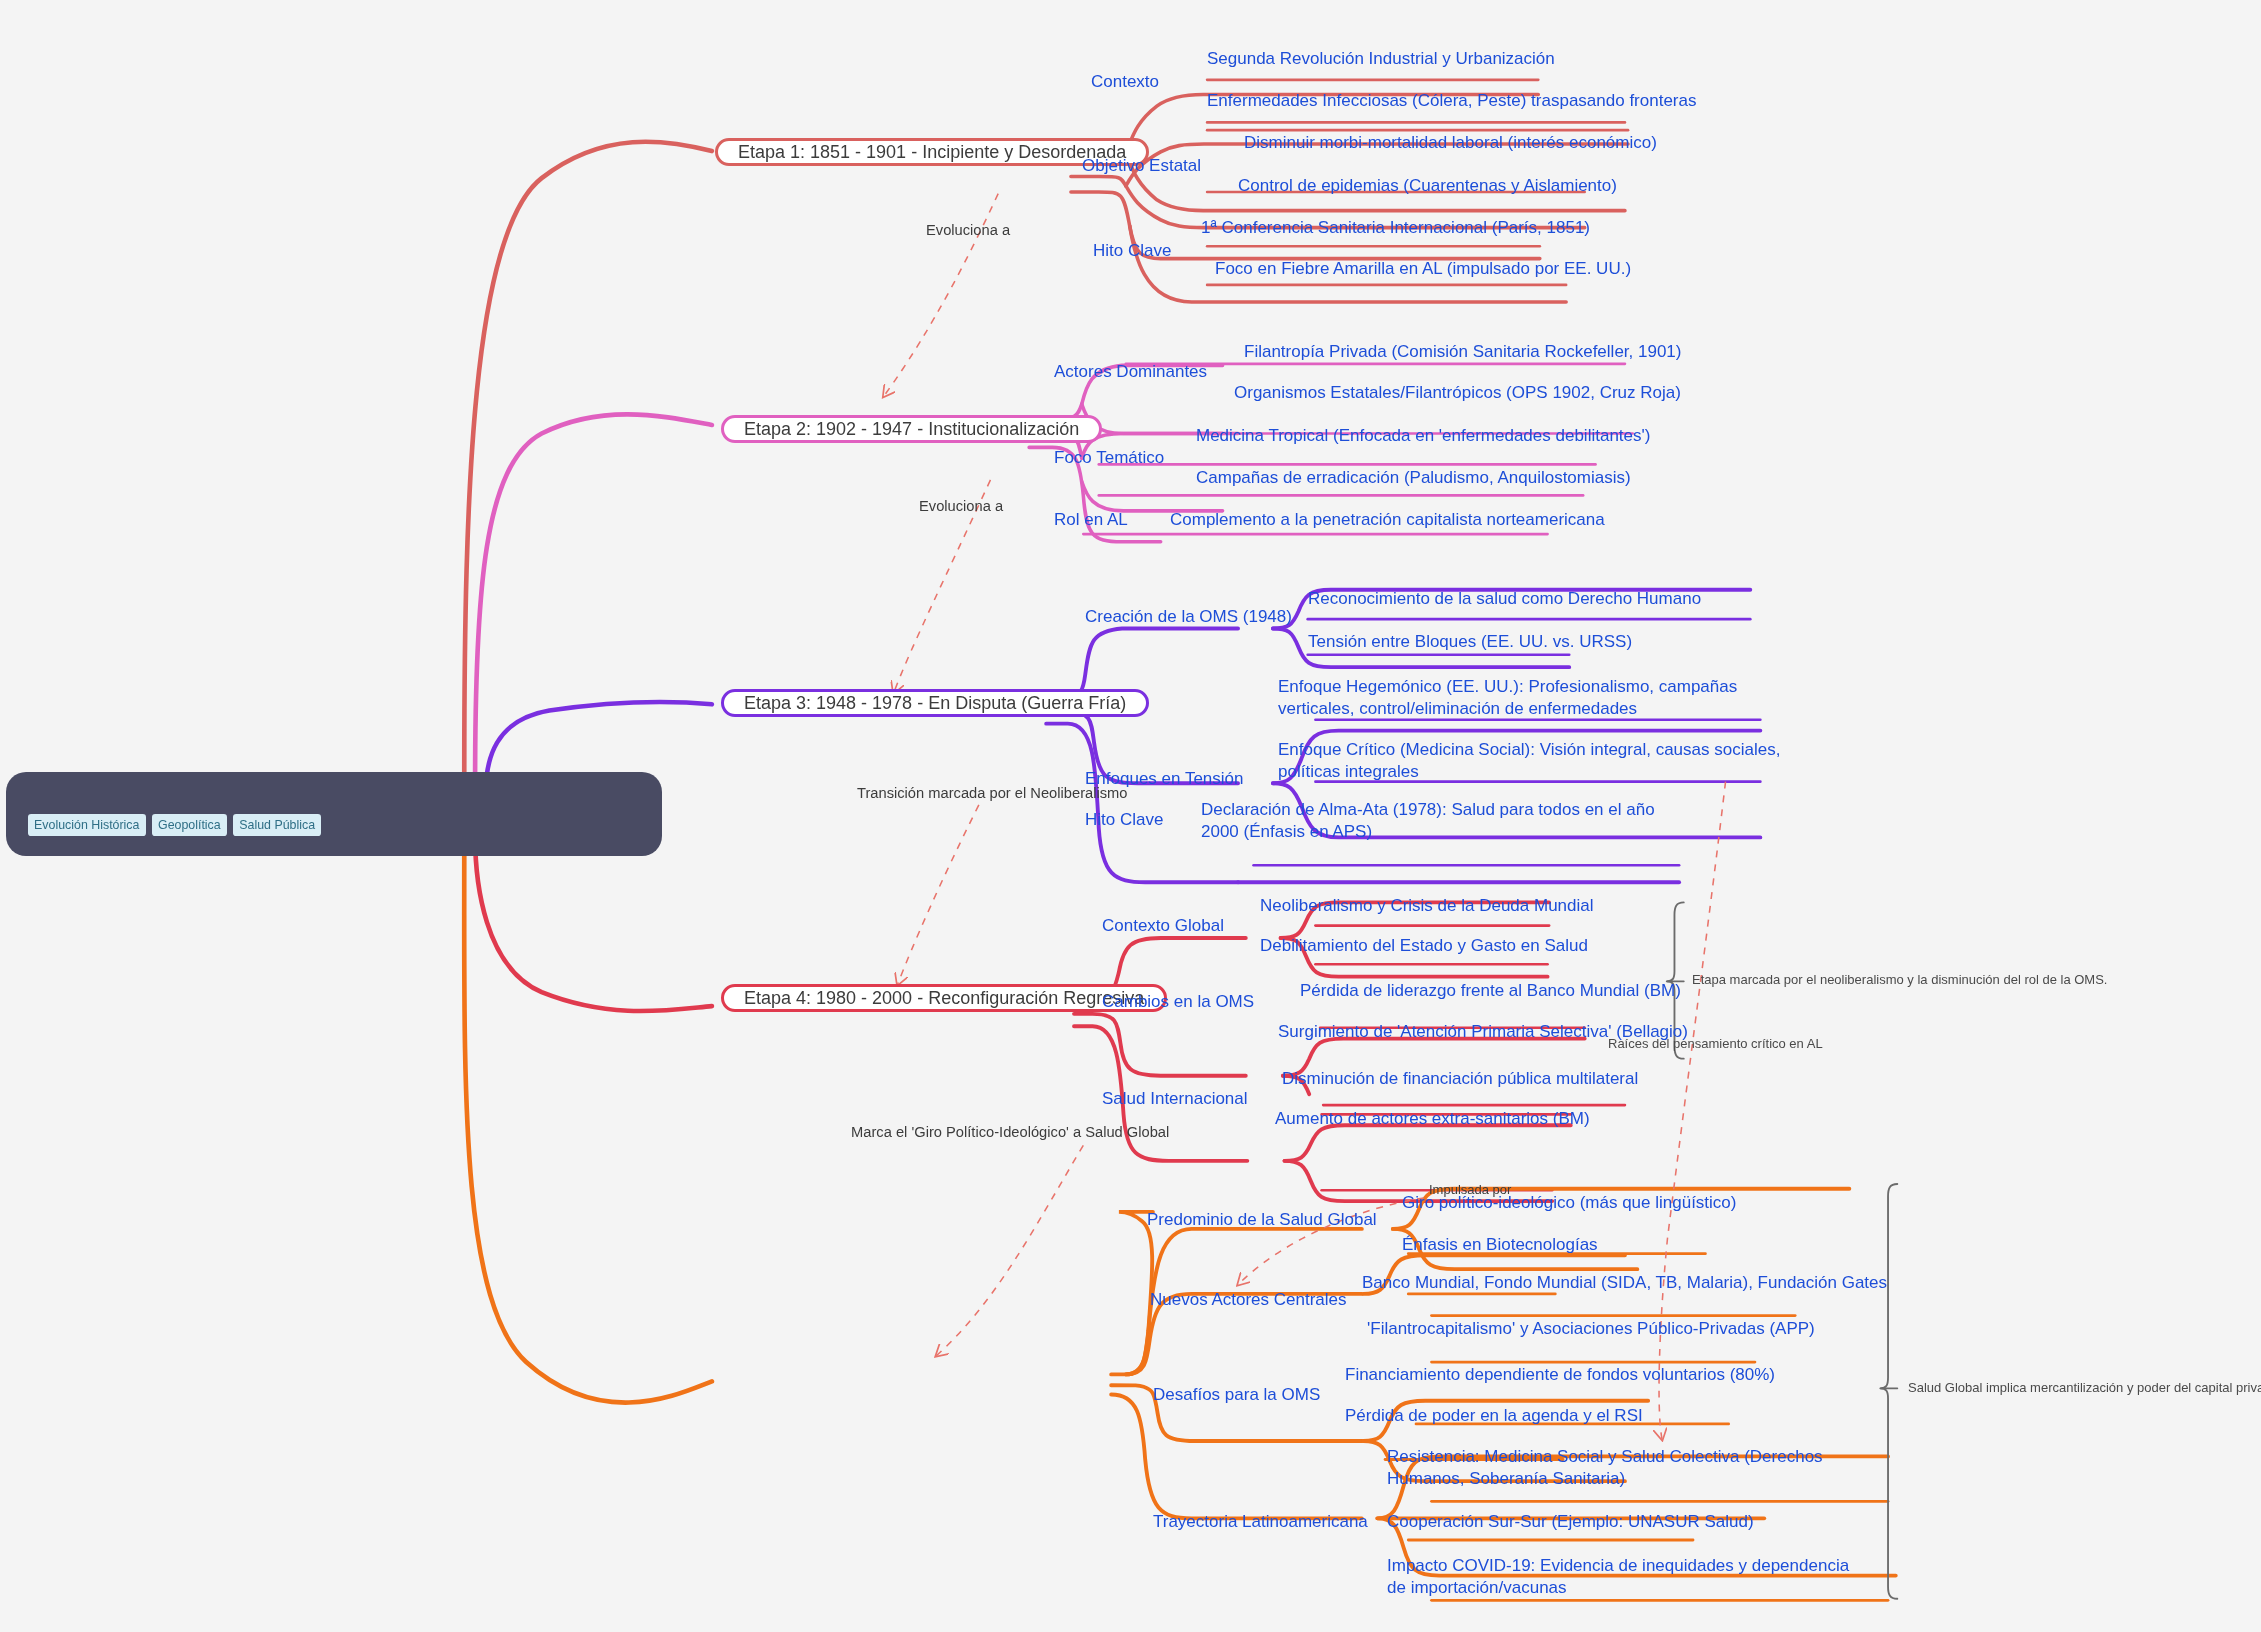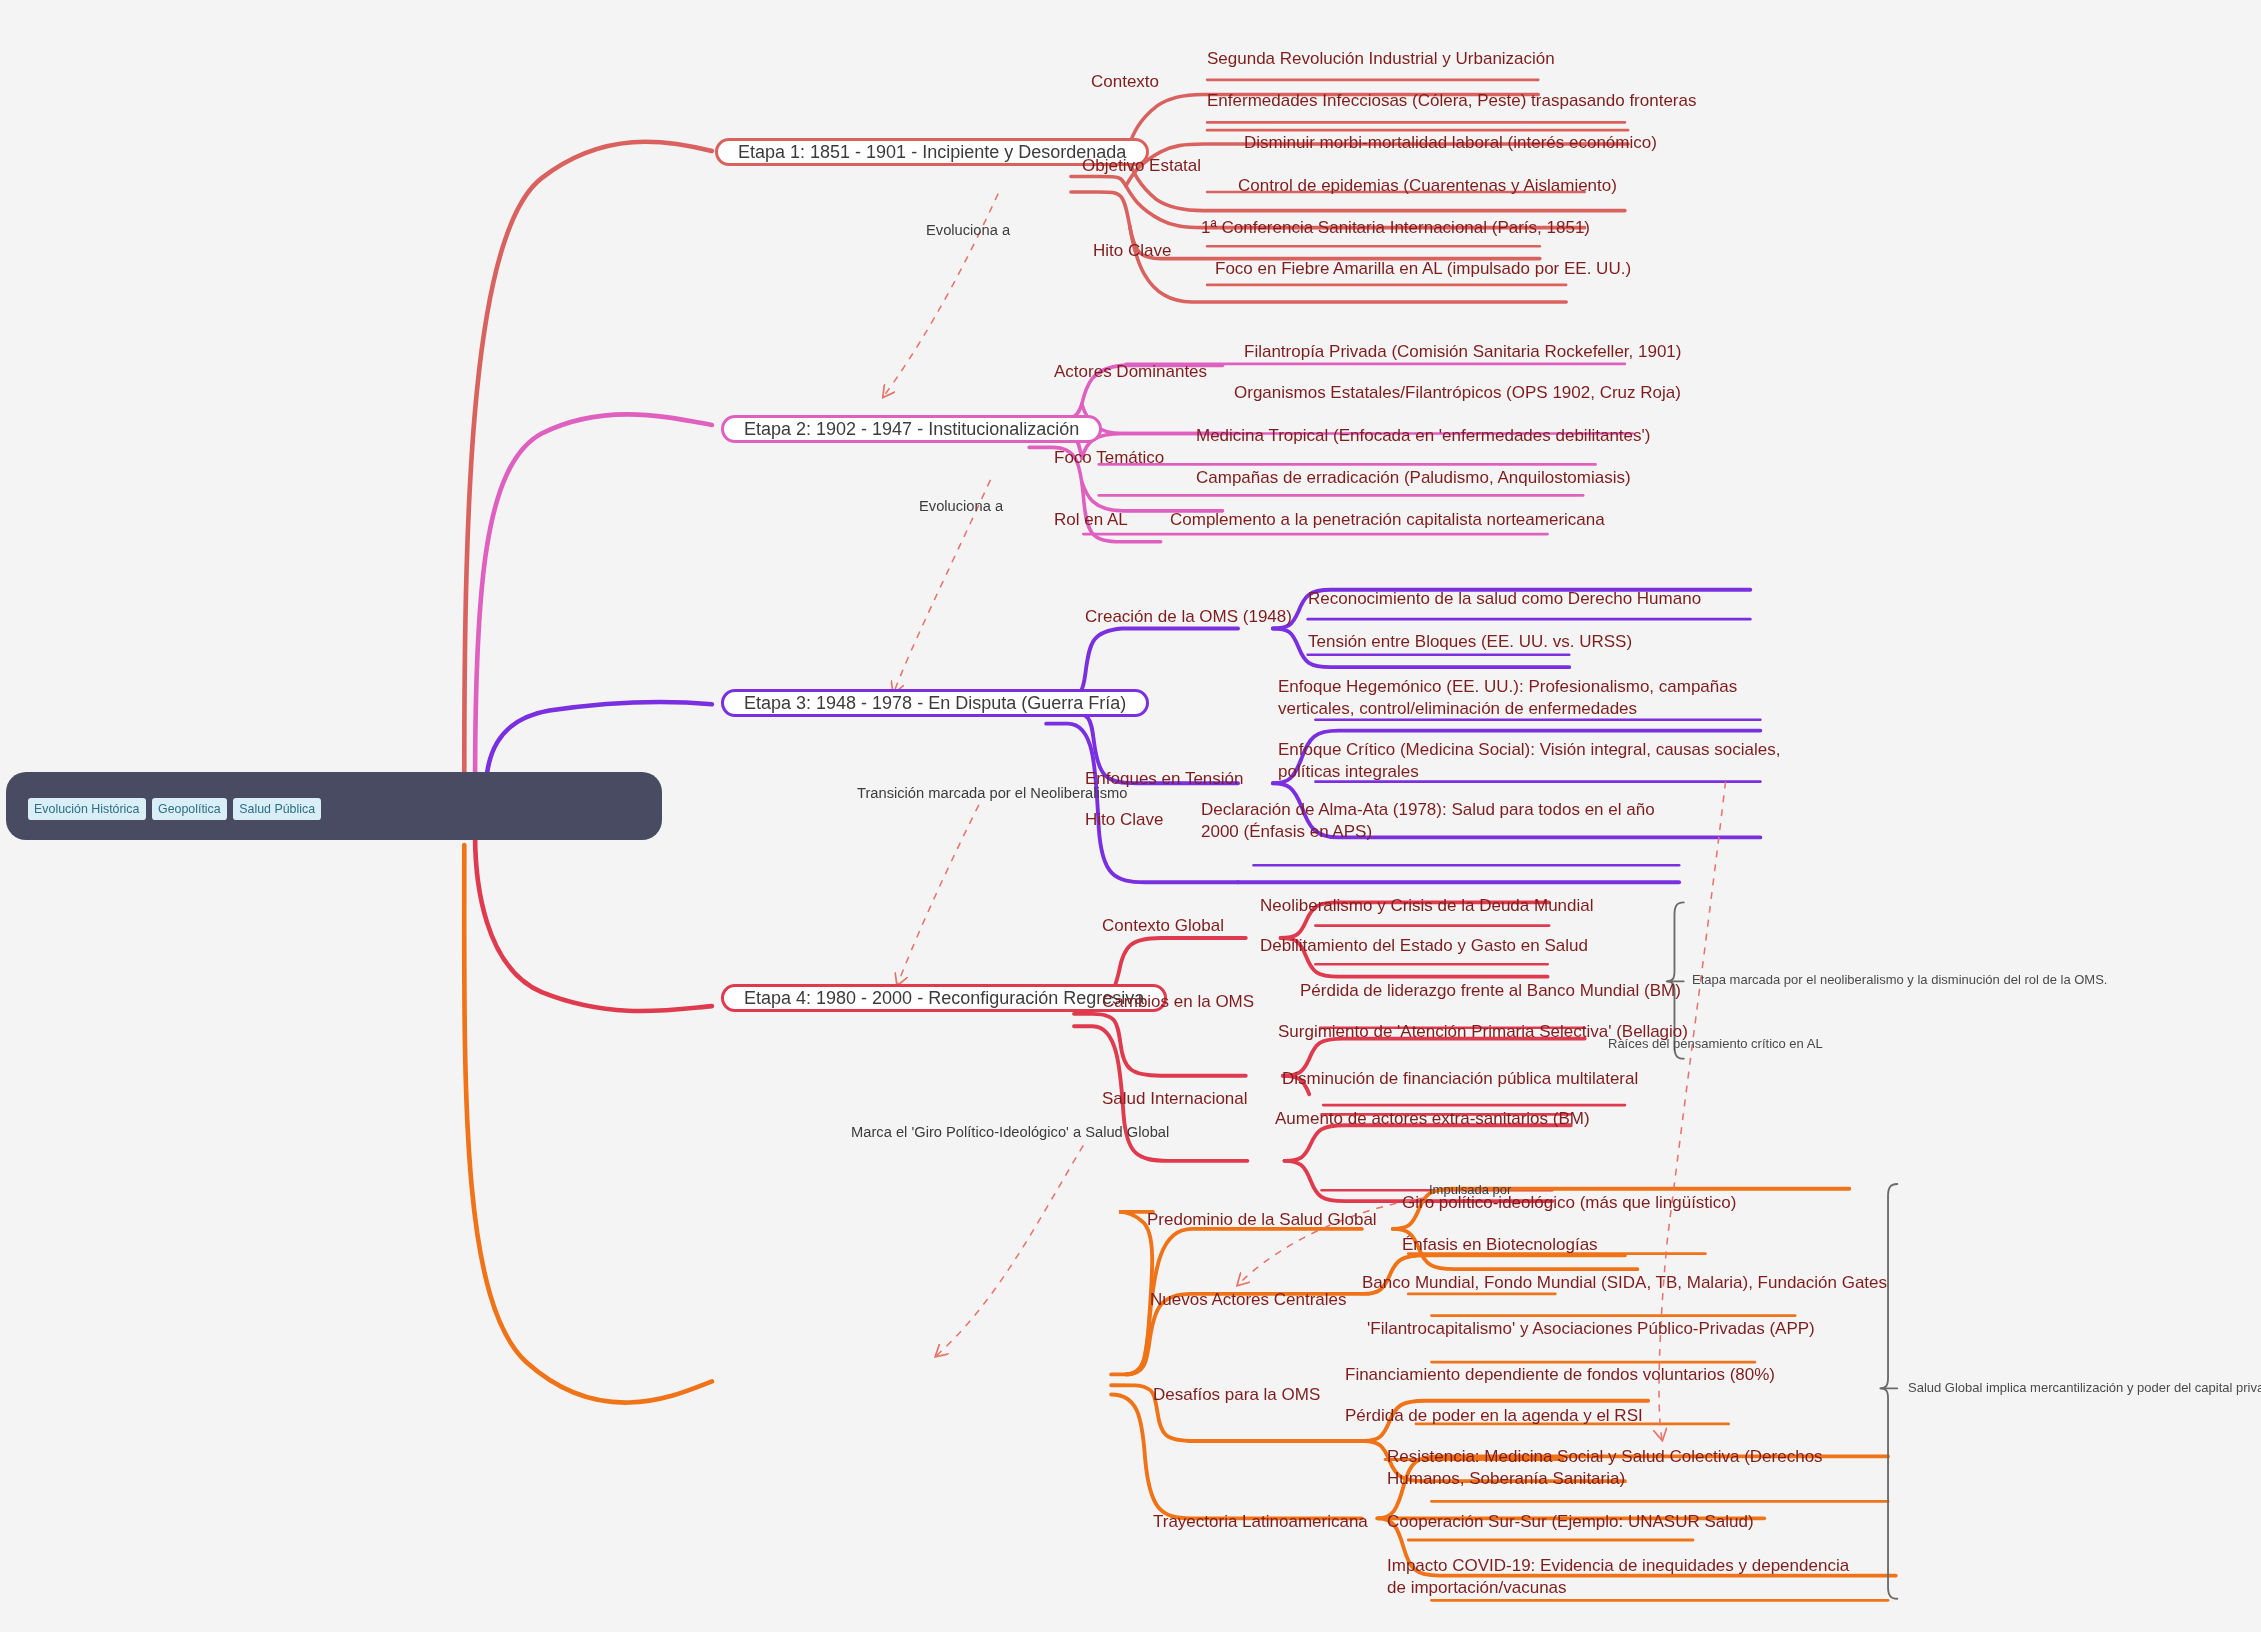--- a/index.html
+++ b/index.html
@@ -41,21 +41,21 @@
     box-sizing: border-box;
   }
   .root-title {
     color: #ffffff;
     font-size: 23px;
     line-height: 1.25;
     letter-spacing: 0.1px;
     white-space: nowrap;
   }
   .root-tags {
-    margin-top: 9px;
+    margin-top: 25px;
     display: flex;
     gap: 6.2px;
     text-align: center;
   }
   .root-tag {
     background: #d9eef6;
     color: #2f6f86;
     font-size: 12.4px;
     line-height: 1;
     padding: 4.6px 6.2px 5.4px 6.2px;
@@ -80,21 +80,21 @@
   .stage-node span {
     font-size: 18px;
     color: #3c3c3c;
     line-height: 1;
   }
 
   
   .lbl {
     position: absolute;
     font-size: 17px;
-    color: #7f1d1d;
+    color: #1d4ed8;
     line-height: 1.28;
     white-space: pre;
   }
   .lbl.wrap {
     white-space: normal;
   }
   .note {
     position: absolute;
     font-size: 13px;
     color: #4a4a4a;

